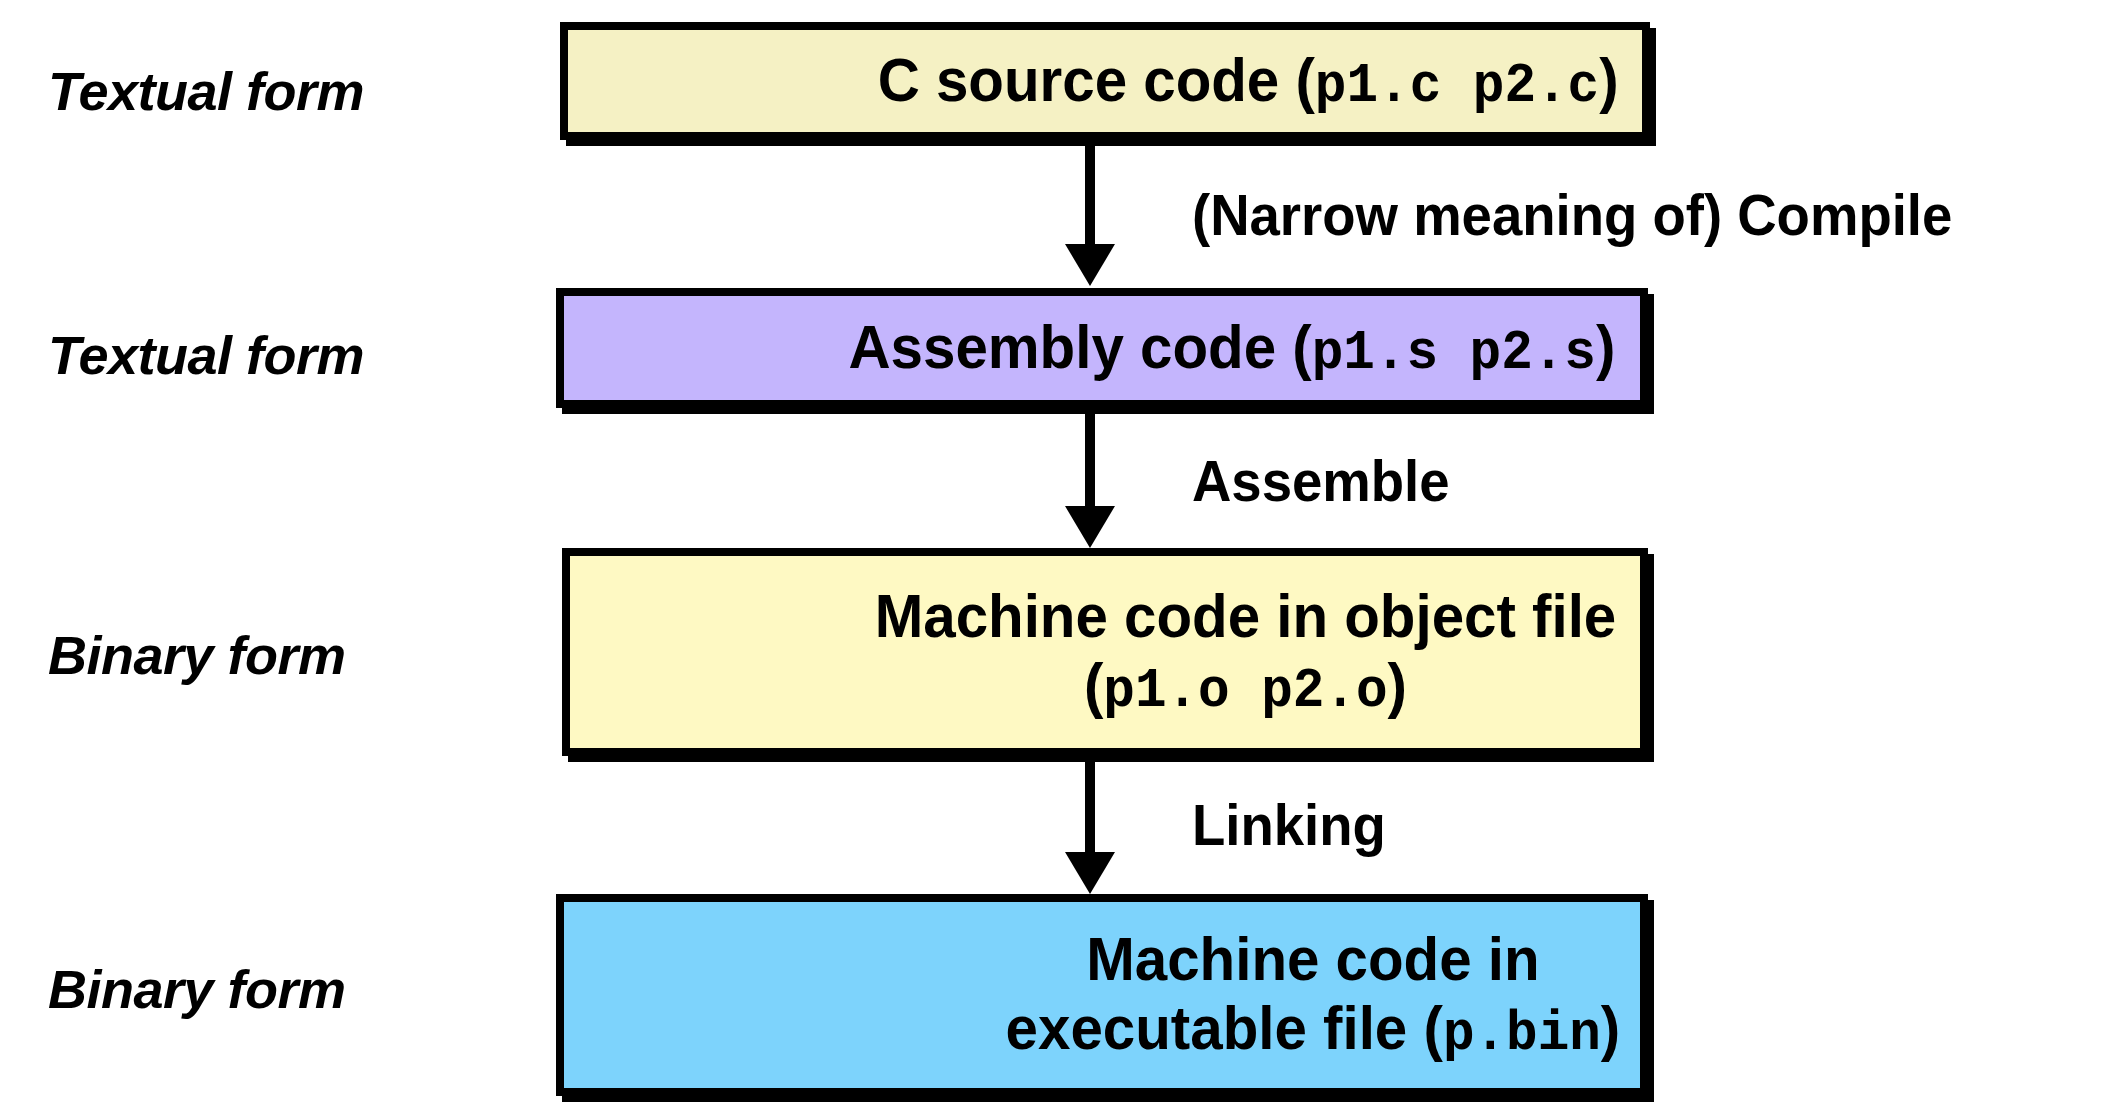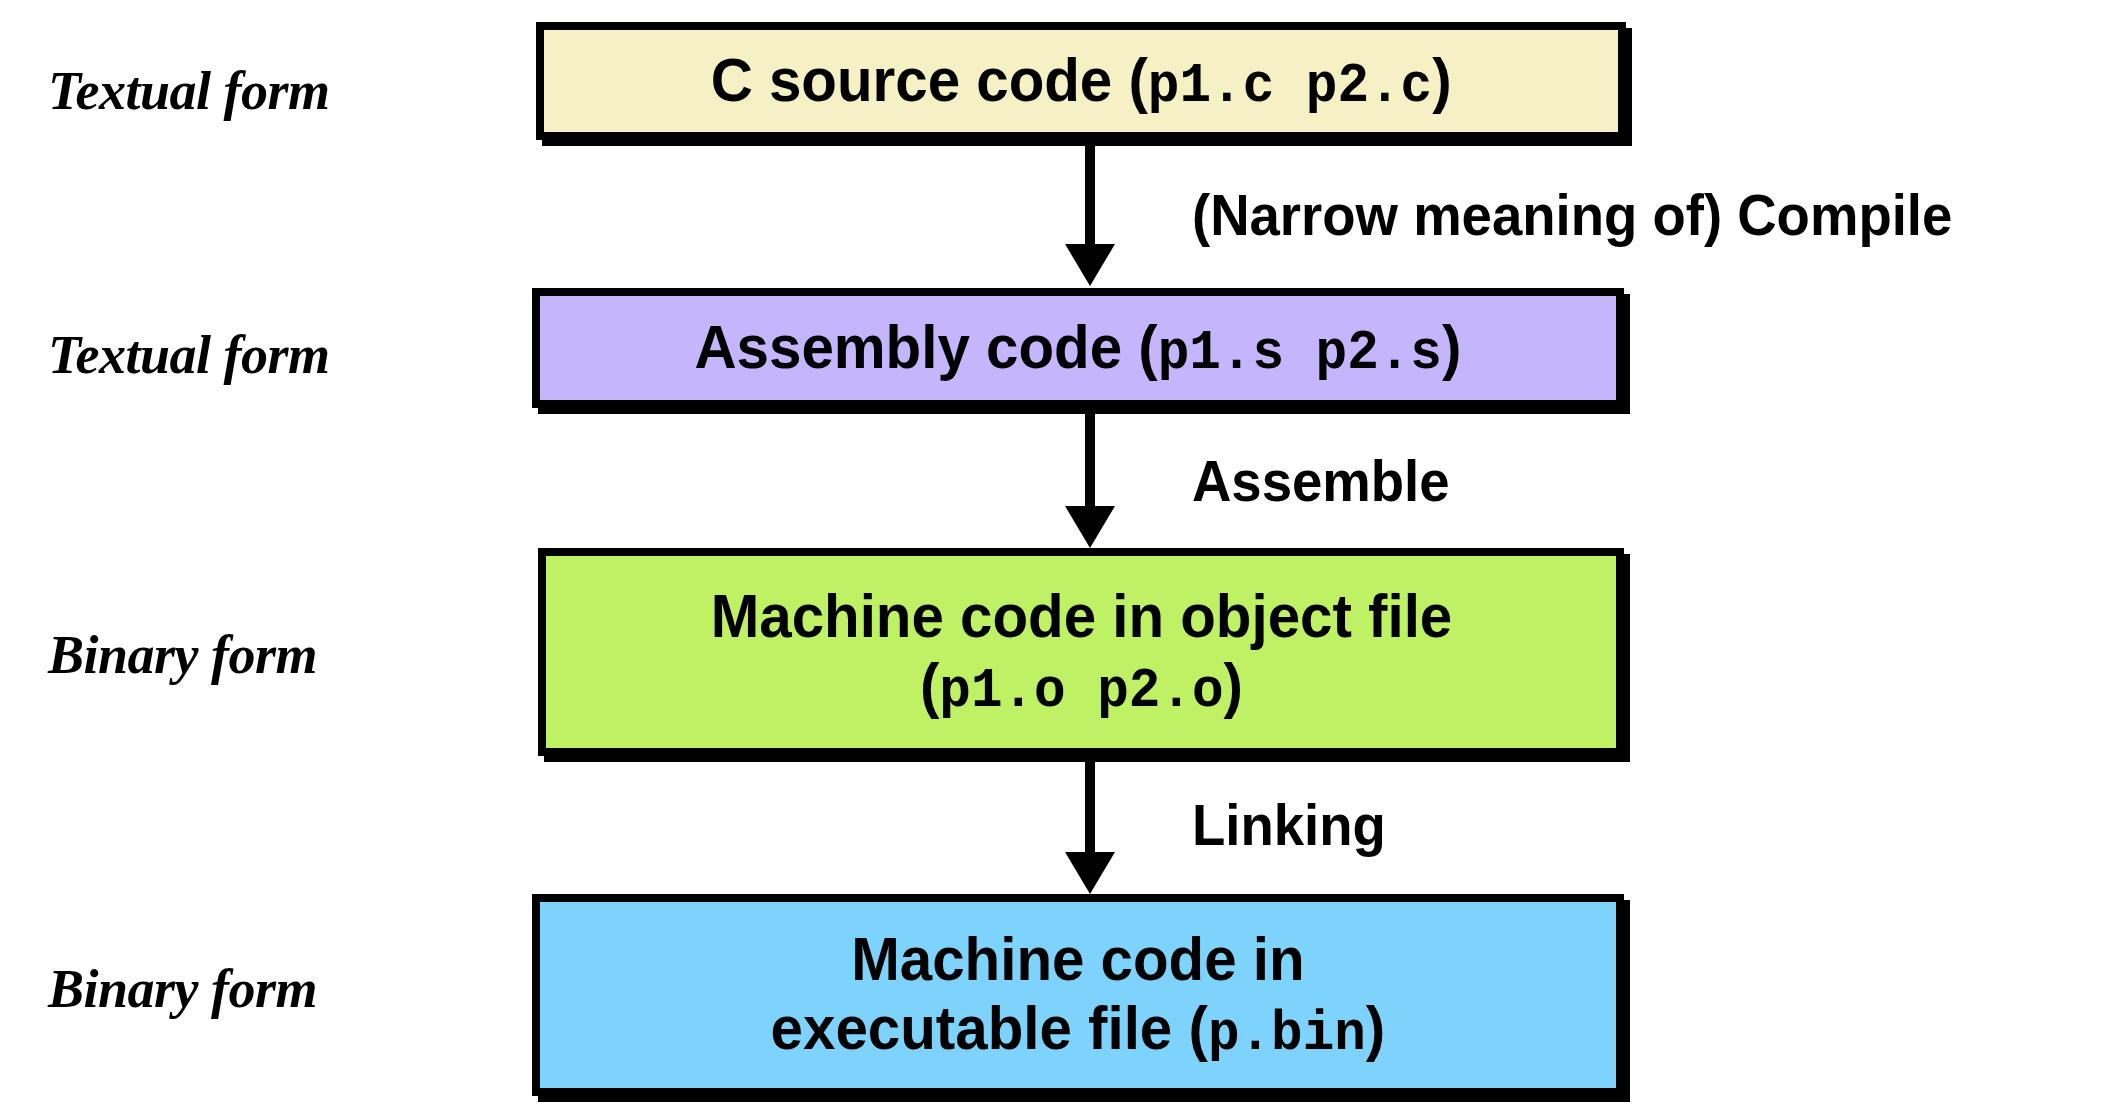--- a/index.html
+++ b/index.html
@@ -16,44 +16,45 @@
     position: relative;
     width: 2122px;
     height: 1112px;
     background: #ffffff;
     overflow: hidden;
   }
 
   
   .stage-label {
     position: absolute;
-    font-family: Liberation Serif, serif;
+    font-family: Liberation Sans, sans-serif;
     font-weight: bold;
     font-style: italic;
     font-size: 54px;
     color: #000000;
     letter-spacing: -0.5px;
     white-space: nowrap;
     line-height: 1;
   }
   .stage-label.l1 { left: 48px;  top: 64px;  }
   .stage-label.l2 { left: 48px;  top: 328px; }
   .stage-label.l3 { left: 48px;  top: 628px; }
   .stage-label.l4 { left: 48px;  top: 962px; }
 
   
   .node {
     position: absolute;
     box-sizing: border-box;
     border: 8px solid #000000;
     display: flex;
     align-items: center;
-    justify-content: center;
+    justify-content: flex-end;
     text-align: center;
     box-shadow: 6px 6px 0 0 #000000;
+    margin-left: 24px;
   }
 
   #box-source    { left: 536px; top: 22px;  width: 1090px; height: 118px; background: #F5F1C4; }
   #box-assembly  { left: 532px; top: 288px; width: 1092px; height: 120px; background: #F5F1C4; }
   #box-object    { left: 538px; top: 548px; width: 1086px; height: 208px; background: #D5D4EF; }
   #box-exe       { left: 532px; top: 894px; width: 1092px; height: 202px; background: #F09A9A; }
 
   
   .node-line {
     display: block;
@@ -161,21 +162,21 @@
       <span class="node-line"><span class="t-sans">Assembly code (</span><span class="t-mono">p1.s p2.s</span><span class="t-sans">)</span></span>
     </div>
   </div>
 
   <div class="arrow" id="arrow-assemble">
     <div class="shaft"></div>
     <div class="head"></div>
   </div>
   <div class="edge-label" id="label-assemble">Assemble</div>
 
-  <div class="node" id="box-object" style="background: #bef264;">
+  <div class="node" id="box-object" style="background: #fef9c3;">
     <div class="node-body">
       <span class="node-line"><span class="t-sans">Machine code in object file</span></span>
       <span class="node-line"><span class="t-sans">(</span><span class="t-mono">p1.o p2.o</span><span class="t-sans">)</span></span>
     </div>
   </div>
 
   <div class="arrow" id="arrow-linking">
     <div class="shaft"></div>
     <div class="head"></div>
   </div>

